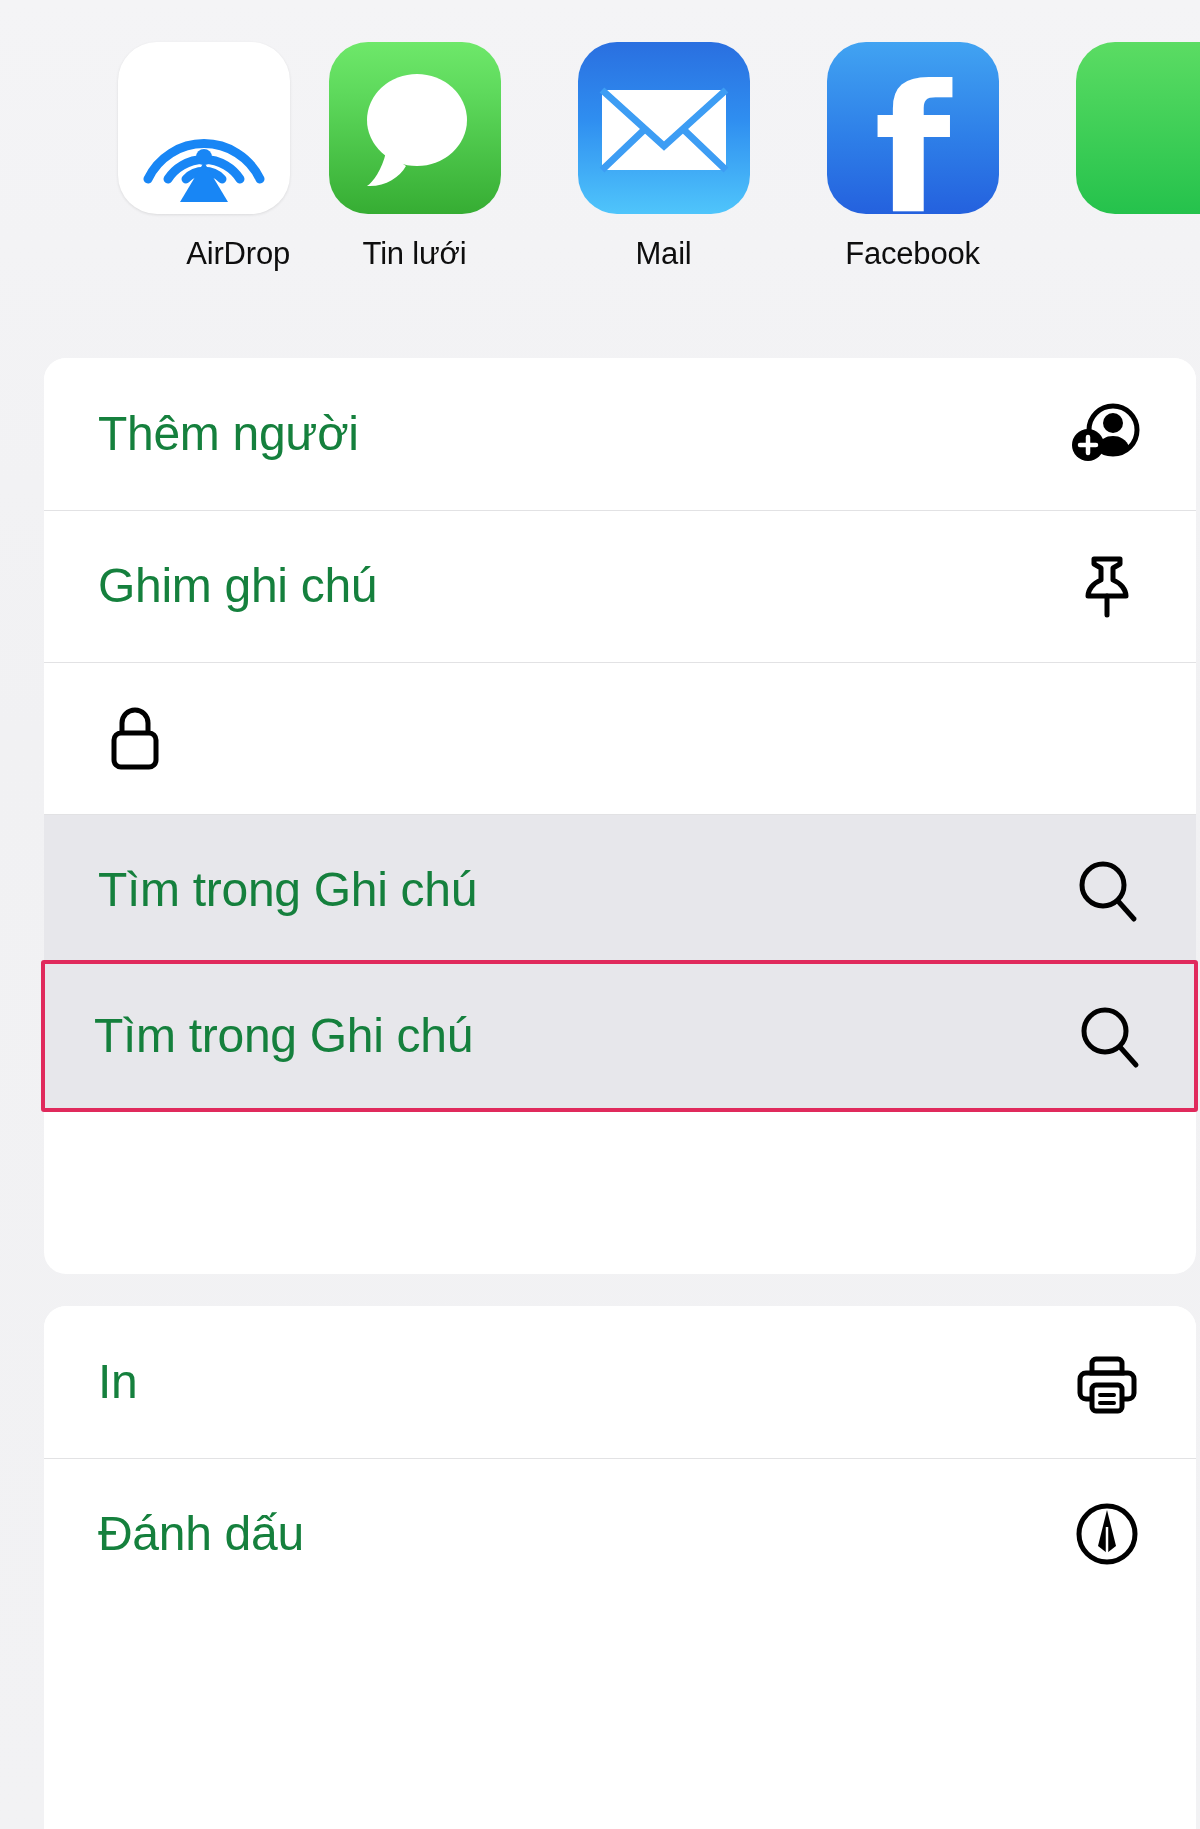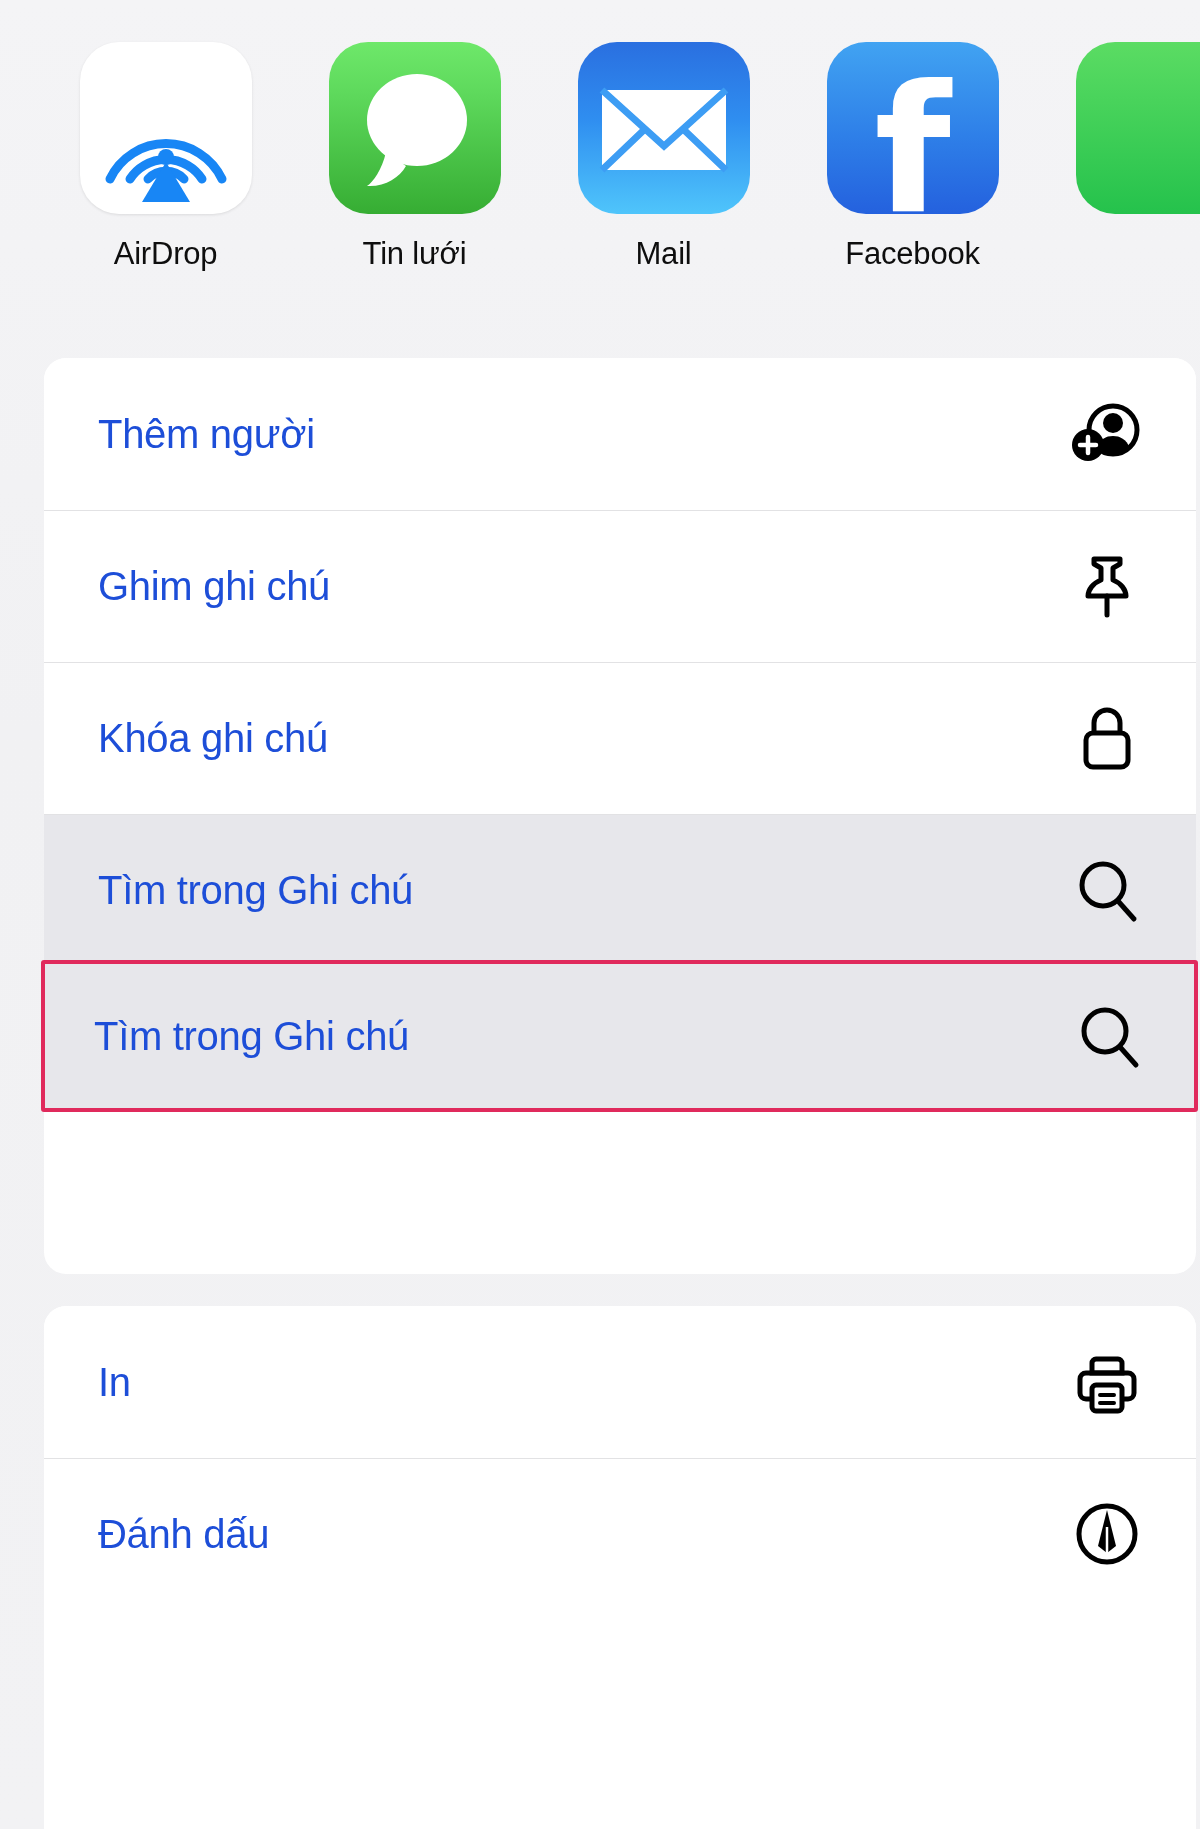--- a/index.html
+++ b/index.html
@@ -28,21 +28,21 @@
     overflow: hidden;
   }
   .app-cell {
     width: 249px;
     flex: 0 0 249px;
     display: flex;
     flex-direction: column;
     align-items: center;
     padding-top: 42px;
   }
-  .app-cell.first { align-items: center; padding-left: 0; }
+  .app-cell.first { align-items: flex-end; padding-left: 0; }
   .app-tile {
     width: 172px;
     height: 172px;
     border-radius: 39px;
     position: relative;
     overflow: hidden;
     flex: 0 0 auto;
   }
   .app-label {
     margin-top: 22px;
@@ -114,22 +114,22 @@
     background: #ffffff;
   }
   .menu-row + .menu-row::before {
     content: "";
     position: absolute;
     left: 0; right: 0; top: 0;
     height: 1px;
     background: #e2e2e4;
   }
   .menu-label {
-    font-size: 40px;
-    color: #1d4ed8;
+    font-size: 48px;
+    color: #15803d;
     letter-spacing: -0.3px;
     line-height: 1;
     flex: 1 1 auto;
   }
   .menu-icon {
     width: 74px;
     height: 74px;
     flex: 0 0 74px;
     display: flex;
     align-items: center;
@@ -231,21 +231,20 @@
     <div class="menu-label">Ghim ghi chú</div>
     <div class="menu-icon">
       <svg width="74" height="74" viewBox="0 0 74 74">
         <path d="M24 10 L50 10 L50 15 L43 19 L43 31 C51 34 56 41 56 47 L18 47 C18 41 23 34 31 31 L31 19 L24 15 Z" fill="none" stroke="#000" stroke-width="5" stroke-linejoin="round"></path>
         <path d="M37 47 L37 66" stroke="#000" stroke-width="5" stroke-linecap="round"></path>
       </svg>
     </div>
   </div>
 
   <div class="menu-row">
-    <div class="menu-label">Khóa ghi chú</div>
     <div class="menu-icon">
       <svg width="74" height="74" viewBox="0 0 74 74">
         <rect x="16" y="32" width="42" height="34" rx="7" fill="none" stroke="#000" stroke-width="5"></rect>
         <path d="M24 32 L24 22 A13 13 0 0 1 50 22 L50 32" fill="none" stroke="#000" stroke-width="5"></path>
       </svg>
     </div>
   </div>
 
   <div class="menu-row highlighted">
     <div class="menu-label">Tìm trong Ghi chú</div>

